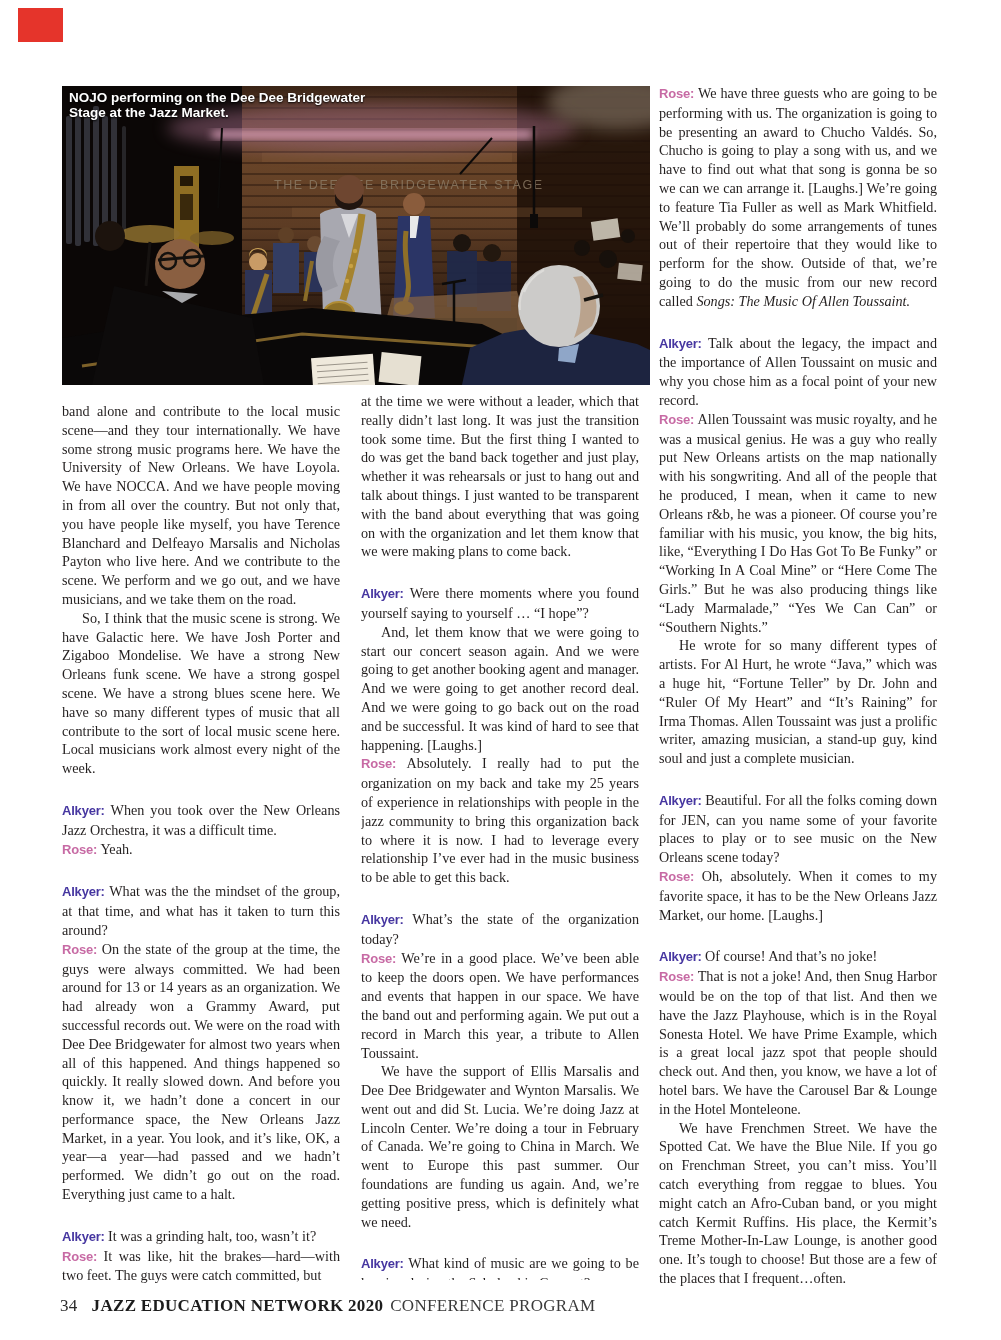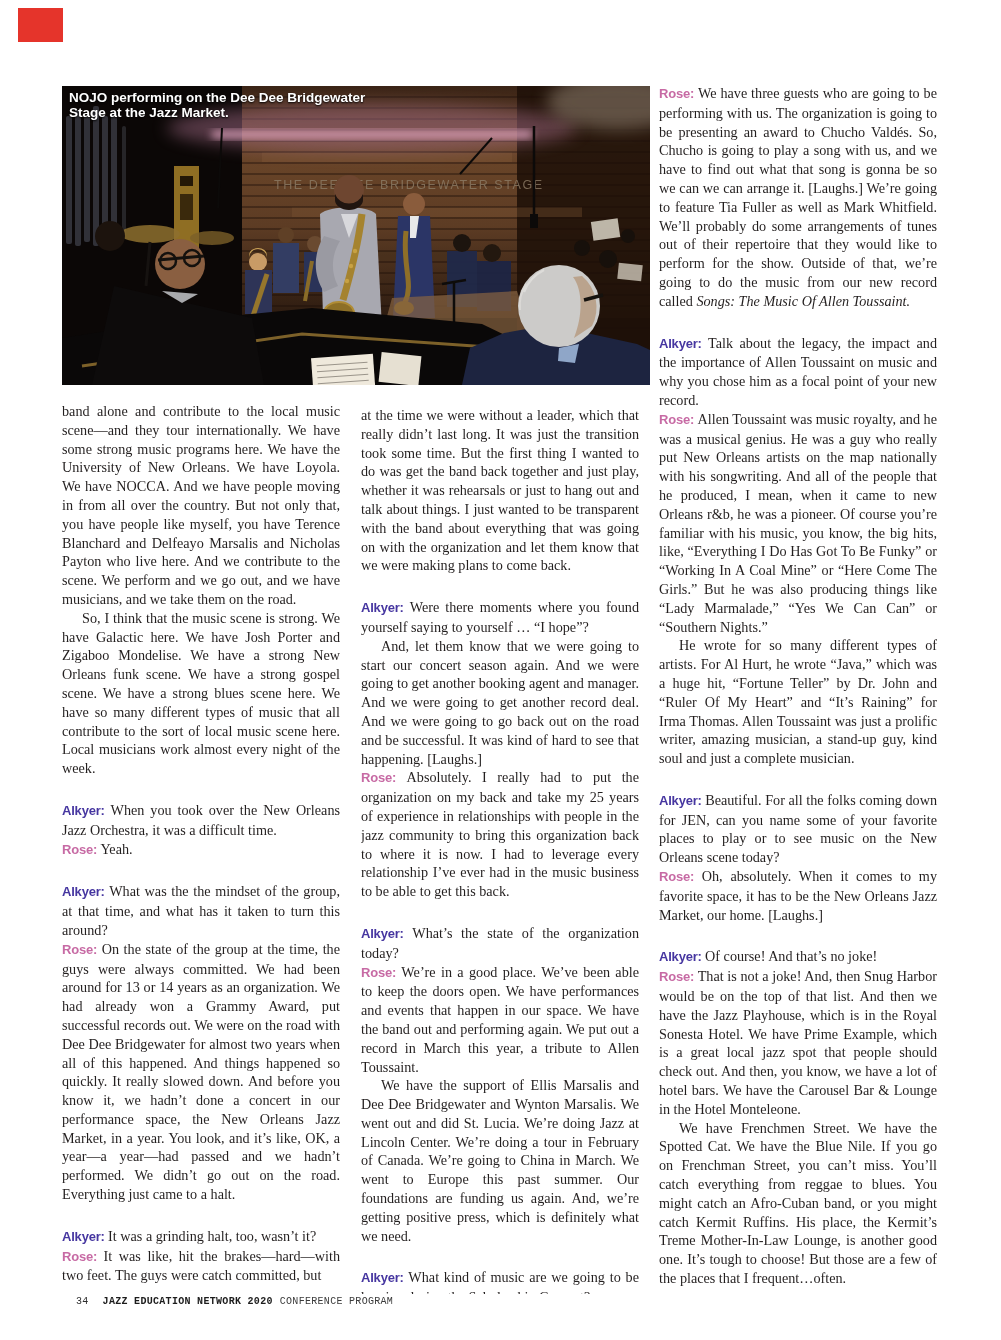--- a/index.html
+++ b/index.html
@@ -7,31 +7,31 @@
         font-family:"Liberation Serif",serif;color:#231f1f;}
   .red-tab{position:absolute;left:18px;top:8px;width:45px;height:34px;background:var(--accent-red,#e5342b);}
   .photo{position:absolute;left:62px;top:86px;width:588px;height:299px;background:#0b0706;overflow:hidden;}
   .photo svg{display:block;}
   .photo-caption{position:absolute;left:7px;top:4px;width:360px;
         font-family:"Liberation Sans",sans-serif;font-weight:700;font-size:13.5px;line-height:1.14;
         color:#ffffff;text-shadow:0 1px 2px #000;}
   .col{position:absolute;width:278px;text-align:justify;font-size:14.2px;line-height:18.8px;
         overflow:hidden;hyphens:auto;-webkit-hyphens:auto;}
   #col1{left:62px;top:402px;height:888px;}
-  #col2{left:361px;top:406px;height:888px;}
+  #col2{left:361px;top:392px;height:888px;}
   #col3{left:659px;top:84px;height:1206px;}
   .para{margin:0;}
   .para.gap{margin-top:23px;}
   .para.indent{text-indent:20px;}
   .speaker{font-family:"Liberation Sans",sans-serif;font-weight:700;font-size:13px;letter-spacing:-0.2px;}
   .speaker.alkyer{color:var(--alkyer,#4636a0);}
   .speaker.rose{color:var(--rose,#c76aa4);}
   .italic{font-style:italic;}
-  .footer{position:absolute;left:76px;top:1296px;font-family:Liberation Mono, monospace;
-        font-size:10px;letter-spacing:0.3px;color:#2b2b2b;white-space:nowrap;}
+  .footer{position:absolute;left:60px;top:1296px;font-family:Liberation Serif, serif;
+        font-size:17px;letter-spacing:0.3px;color:#2b2b2b;white-space:nowrap;}
   .footer .pagenum{margin-right:14px;font-weight:400;}
   .footer .bold{font-weight:700;color:#1c1c1c;}
   .footer .reg{font-weight:400;color:#3a3a3a;margin-left:7px;}
 </style>
 </head>
 <body>
 
 <div class="page">
 
   <div class="red-tab"></div>

